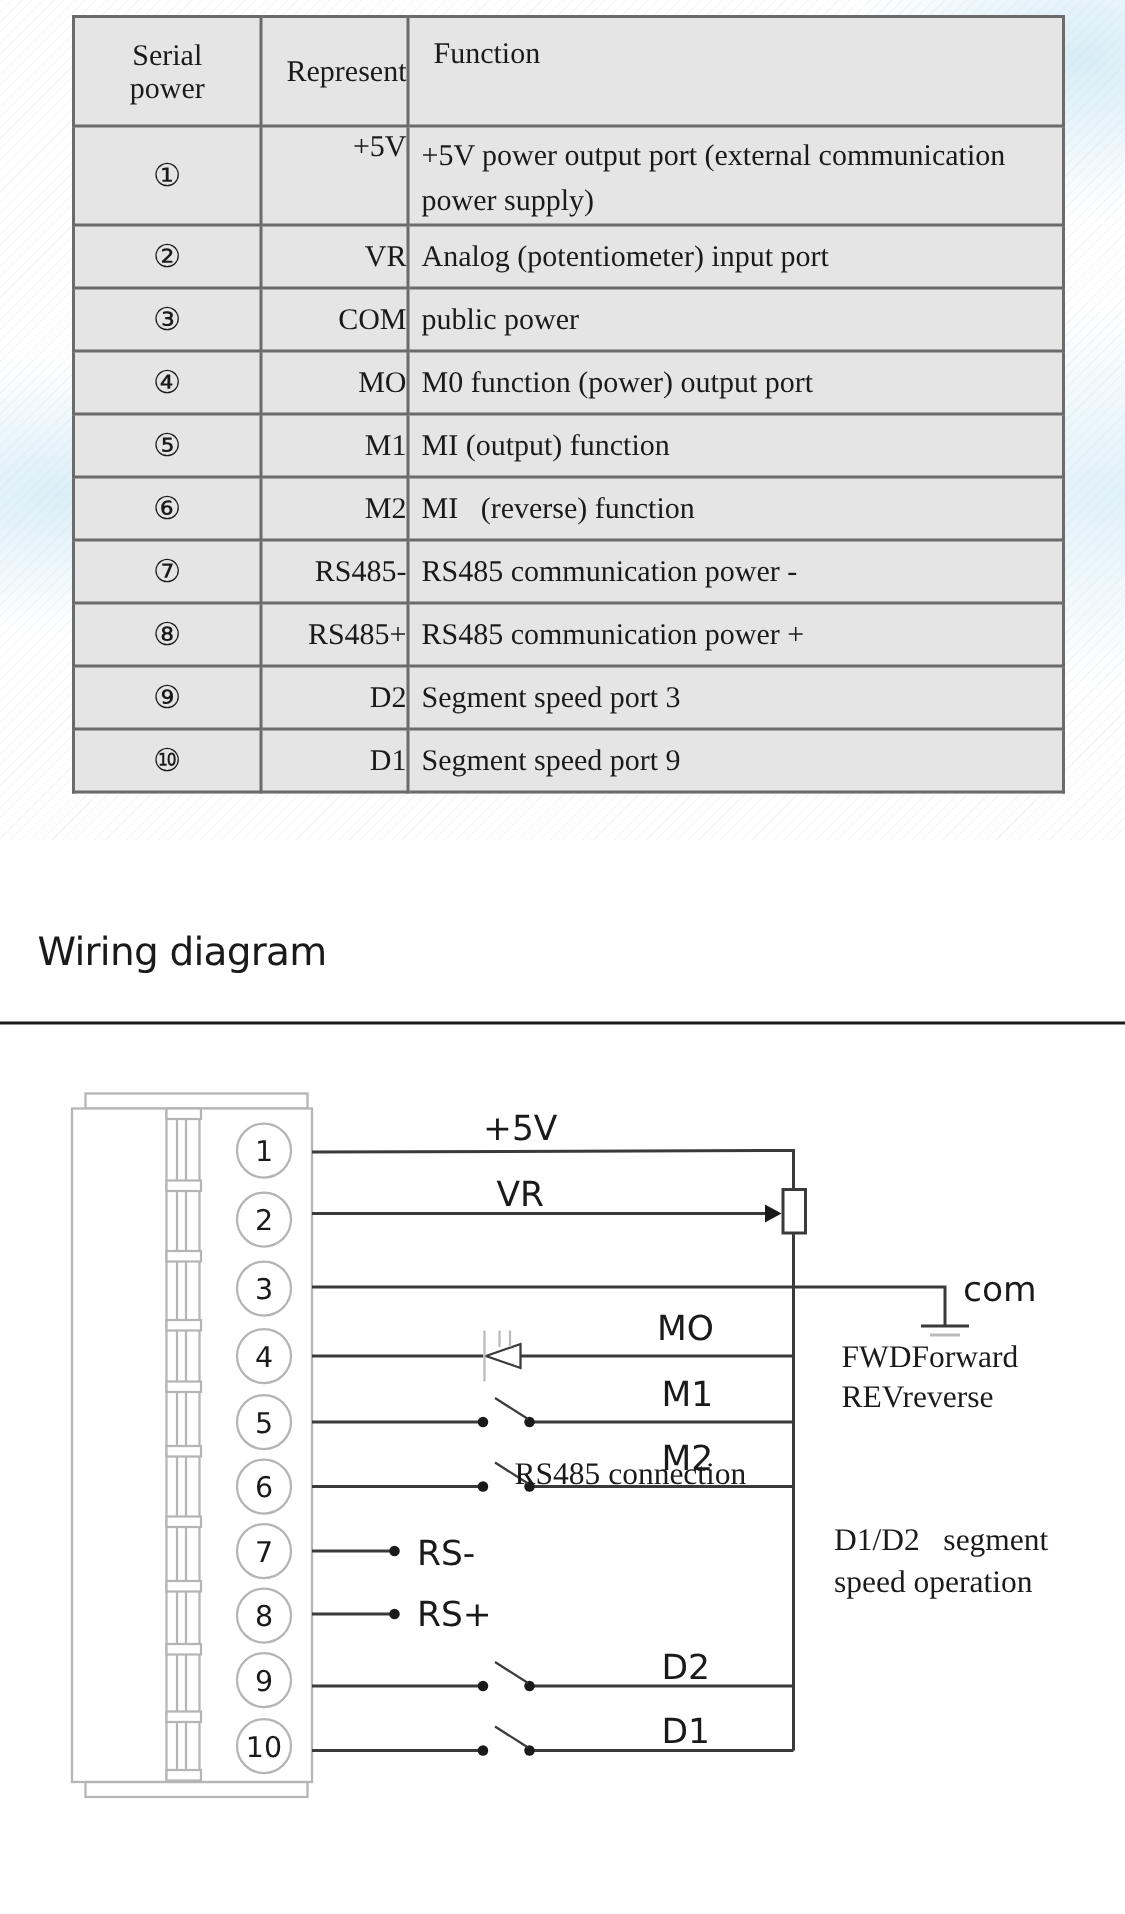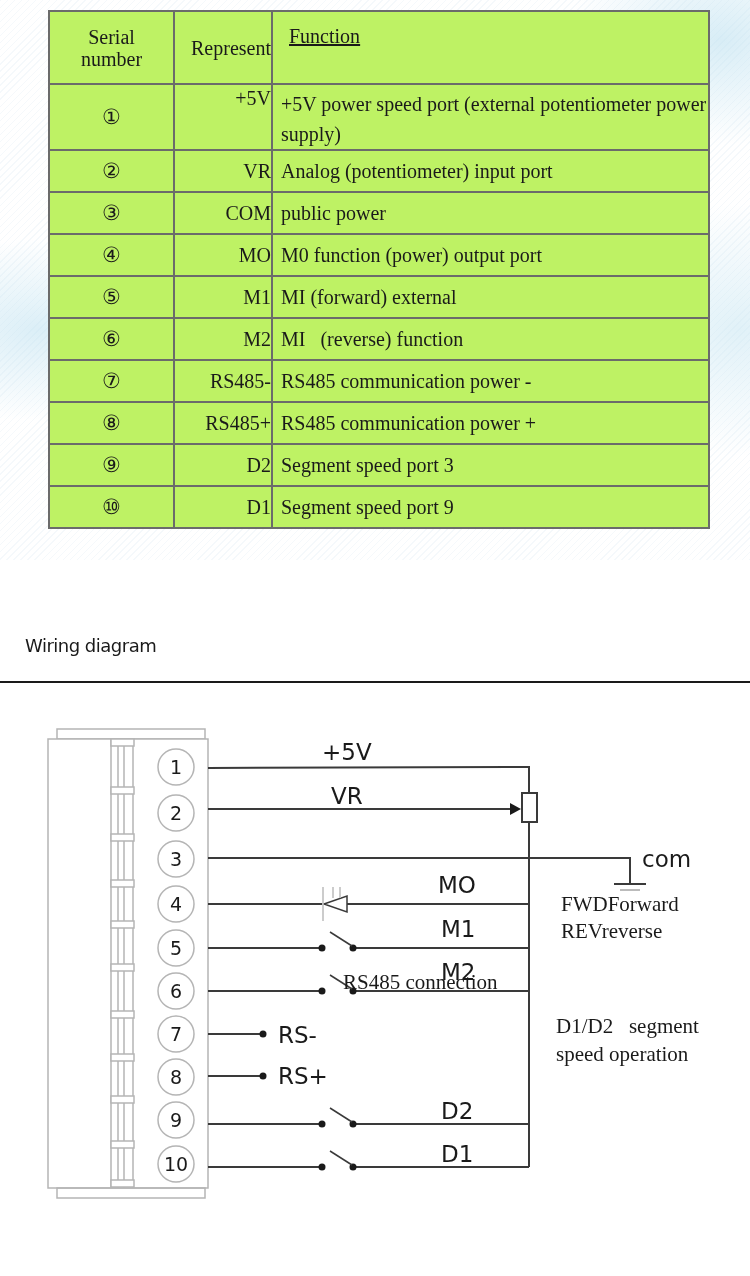--- a/index.html
+++ b/index.html
@@ -11,91 +11,91 @@
   .top-bg {
     position: absolute; left: 0; top: 0; width: 750px; height: 560px;
     background:
       radial-gradient(ellipse 260px 130px at 40px 330px, rgba(190,225,240,0.55), rgba(255,255,255,0) 70%),
       radial-gradient(ellipse 220px 150px at 720px 40px, rgba(190,225,240,0.6), rgba(255,255,255,0) 70%),
       radial-gradient(ellipse 240px 180px at 740px 330px, rgba(200,230,242,0.55), rgba(255,255,255,0) 70%),
       repeating-linear-gradient(135deg, rgba(200,220,235,0.18) 0 1px, rgba(255,255,255,0) 1px 5px);
   }
   table.pin-table {
     position: absolute; left: 48px; top: 10px; width: 662px;
-    border-collapse: collapse; background: #bef264;
+    border-collapse: collapse; background: #e5e5e5;
     font-family: "Liberation Serif", serif; font-size: 20px; color: #1a1a1a;
   }
   .pin-table td, .pin-table th {
     border: 2px solid #6b6b6b; padding: 0; font-weight: normal;
   }
   .pin-table th { height: 58px; line-height: 22px; }
   .pin-table td { height: 40px; }
   .pin-table tr.tall td { height: 58px; }
   .c-serial { width: 123px; text-align: center; }
   .c-rep { width: 96px; text-align: right; }
   .c-func { text-align: left; padding-left: 8px !important; }
-  .pin-table th.c-func { padding-left: 16px !important; vertical-align: top; padding-top: 13px !important; text-decoration: underline; }
+  .pin-table th.c-func { padding-left: 16px !important; vertical-align: top; padding-top: 13px !important; }
   .pin-table tr.tall td.c-rep { vertical-align: top; padding-top: 2px !important; }
   .pin-table tr.tall td.c-func { vertical-align: top; padding-top: 4px !important; line-height: 30px; white-space: normal; }
   .circ { font-size: 21px; }
 
   .section-title {
-    position: absolute; left: 25px; top: 635px; margin: 0;
-    font-family: "DejaVu Sans", sans-serif; font-size: 18px; font-weight: normal; color: #1a1a1a;
+    position: absolute; left: 25px; top: 620px; margin: 0;
+    font-family: "DejaVu Sans", sans-serif; font-size: 26px; font-weight: normal; color: #1a1a1a;
     letter-spacing: -0.5px;
   }
   .section-rule {
     position: absolute; left: 0; top: 681px; width: 750px; height: 0;
     border-top: 2px solid #1a1a1a;
   }
   svg.wiring { position: absolute; left: 0; top: 700px; }
   .lbl-sans { font-family: "DejaVu Sans", sans-serif; fill: #1a1a1a; }
   .lbl-serif { font-family: "Liberation Serif", serif; fill: #1a1a1a; }
 </style>
 </head>
 <body>
 
 <div class="top-bg"></div>
 
 <table class="pin-table">
   <thead>
     <tr>
       <th class="c-serial">
         <span>Serial</span><br>
-        <span>number</span>
+        <span>power</span>
       </th>
       <th class="c-rep">Represent</th>
       <th class="c-func">Function</th>
     </tr>
   </thead>
   <tbody>
     <tr class="tall">
       <td class="c-serial circ">①</td>
       <td class="c-rep">+5V</td>
-      <td class="c-func">+5V power speed port (external potentiometer power supply)</td>
+      <td class="c-func">+5V power output port (external communication power supply)</td>
     </tr>
     <tr>
       <td class="c-serial circ">②</td>
       <td class="c-rep">VR</td>
       <td class="c-func">Analog (potentiometer) input port</td>
     </tr>
     <tr>
       <td class="c-serial circ">③</td>
       <td class="c-rep">COM</td>
       <td class="c-func">public power</td>
     </tr>
     <tr>
       <td class="c-serial circ">④</td>
       <td class="c-rep">MO</td>
       <td class="c-func">M0 function (power) output port</td>
     </tr>
     <tr>
       <td class="c-serial circ">⑤</td>
       <td class="c-rep">M1</td>
-      <td class="c-func">MI (forward) external</td>
+      <td class="c-func">MI (output) function</td>
     </tr>
     <tr>
       <td class="c-serial circ">⑥</td>
       <td class="c-rep">M2</td>
       <td class="c-func">MI&nbsp;&nbsp;&nbsp;(reverse) function</td>
     </tr>
     <tr>
       <td class="c-serial circ">⑦</td>
       <td class="c-rep">RS485-</td>
       <td class="c-func">RS485 communication power -</td>

